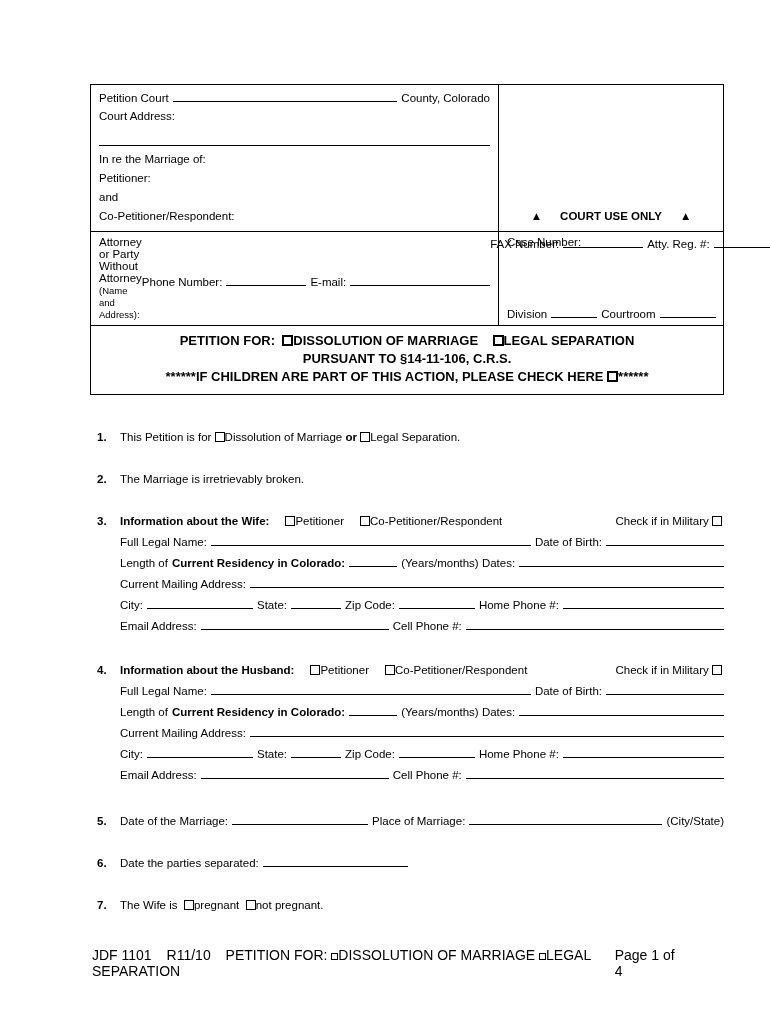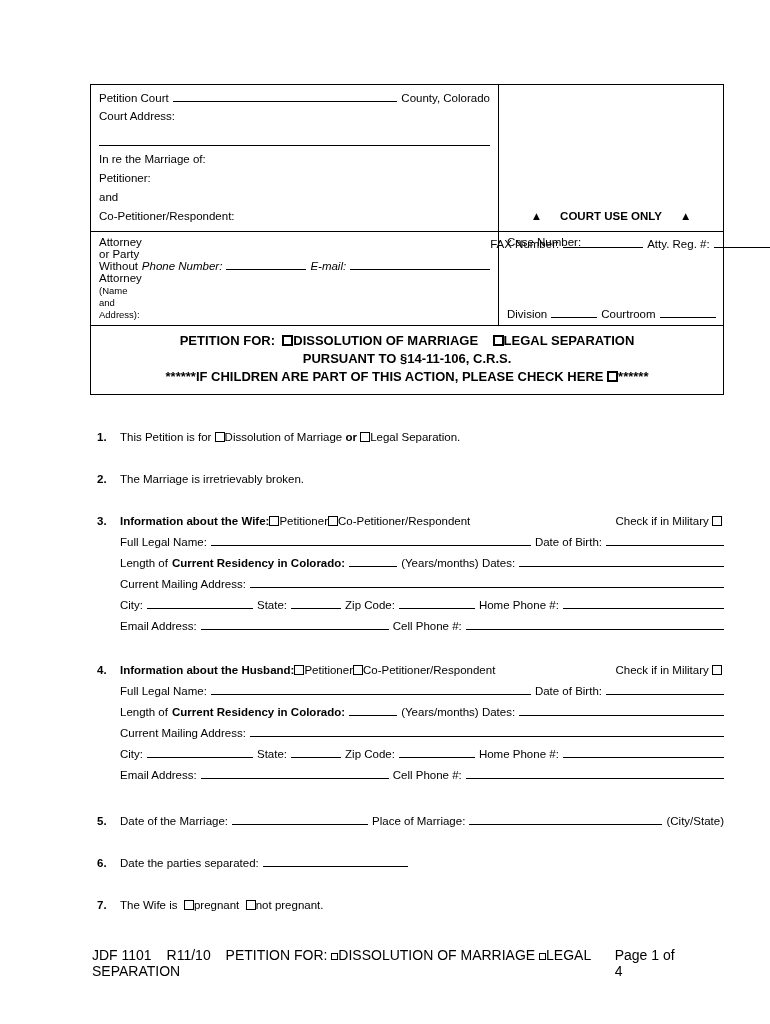--- a/index.html
+++ b/index.html
@@ -38,21 +38,21 @@
           vertical-align:0; }
 
   .title-block { text-align:center; font-weight:bold; font-size:13px;
                  line-height:18px; padding:6px 8px 8px; }
 
   
   .item { display:flex; align-items:baseline; padding-left:7px; }
   .num { width:23px; font-weight:bold; flex-shrink:0; }
   .item-body { flex:1; min-width:0; }
   .frow { display:flex; align-items:baseline; gap:4px; margin-top:9px; }
-  .party-row { display:flex; align-items:flex-end; }
+  .party-row { display:flex; align-items:flex-end; gap:16px; }
   .grp { white-space:nowrap; }
   .mil { margin-left:auto; white-space:nowrap; padding-right:2px; }
 
   .mt36{margin-top:36px;} .mt34{margin-top:34px;} .mt32{margin-top:32px;}
   .mt30{margin-top:30px;}
 
   .footer { display:flex; justify-content:space-between; align-items:baseline;
             font-size:14px; margin-top:36px; padding:0 46px 0 2px; }
   .sp12 { margin-left:11px; }
 </style>
@@ -85,21 +85,21 @@
         </div>
       </div>
     </div>
 
     <div class="brow">
       <div class="cl" style="display:flex;flex-direction:row;">
         <div>
           <span>Attorney or Party Without Attorney</span>
           <span class="small">(Name and Address):</span>
         </div>
-        <div class="fl" style="margin-top:24px;font-style:italic;">
+        <div class="fl" style="margin-top:40px;">
           <span class="lbl">Phone Number:</span>
           <span class="bl" style="width:80px"></span>
           <span class="lbl">E-mail:</span>
           <span class="bl" style="width:140px"></span>
         </div>
         <div class="fl" style="margin-top:2px;">
           <span class="lbl">FAX Number:</span>
           <span class="bl" style="width:80px"></span>
           <span class="lbl">Atty. Reg. #:</span>
           <span class="bl" style="width:135px"></span>

